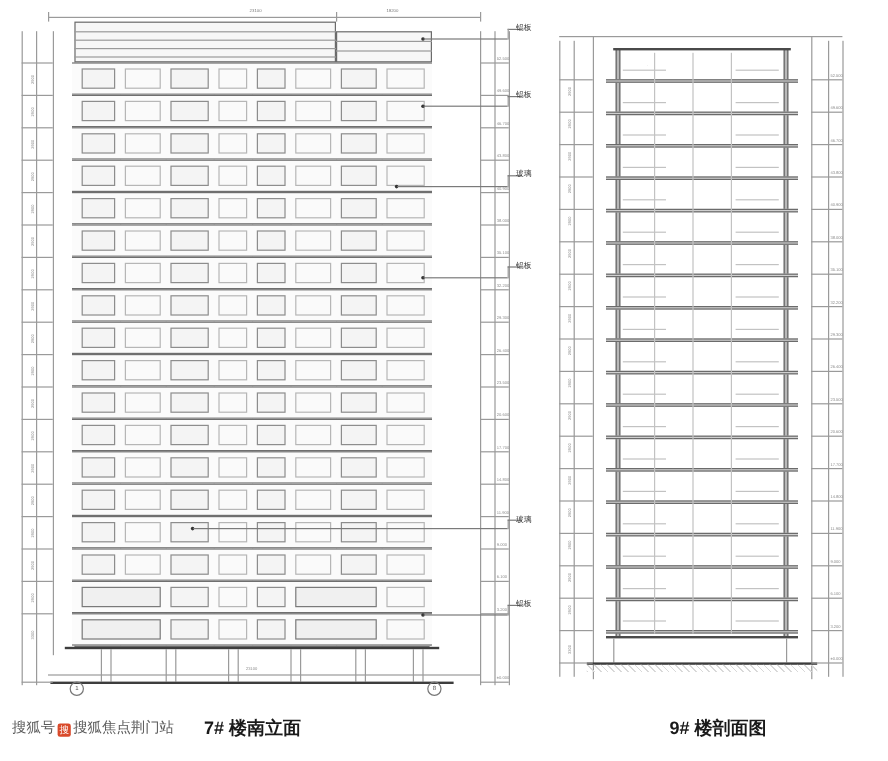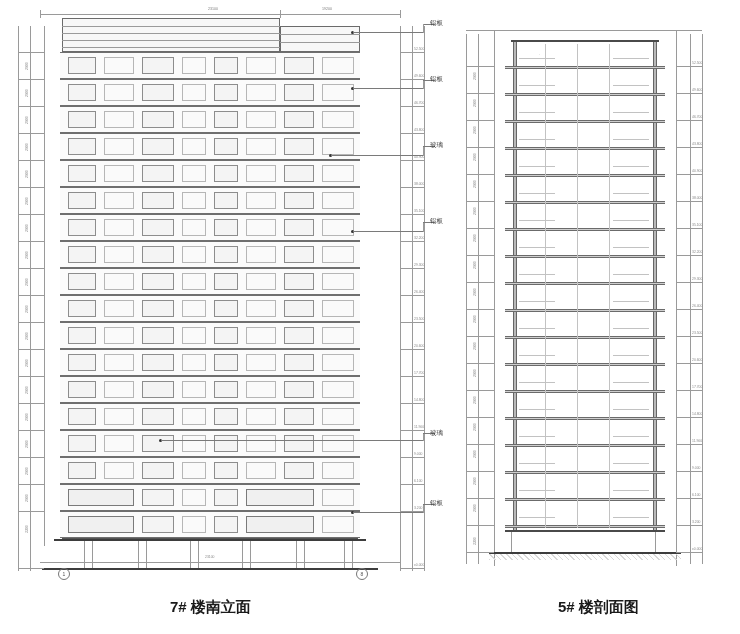--- a/index.html
+++ b/index.html
@@ -558,16 +558,19 @@
   <div class="ln h thin" style="left:676px;top:363px;width:26px;"></div>
   <div class="ln h thin" style="left:676px;top:390px;width:26px;"></div>
   <div class="ln h thin" style="left:676px;top:417px;width:26px;"></div>
   <div class="ln h thin" style="left:676px;top:444px;width:26px;"></div>
   <div class="ln h thin" style="left:676px;top:471px;width:26px;"></div>
   <div class="ln h thin" style="left:676px;top:498px;width:26px;"></div>
   <div class="ln h thin" style="left:676px;top:525px;width:26px;"></div>
   <div class="ln h thin" style="left:676px;top:552px;width:26px;"></div>
 
   <div class="caption" style="left:170px;top:598px;">7# 楼南立面</div>
-  <div class="caption" style="left:558px;top:598px;">5# 楼剖面图</div>
-
+  <div class="caption" style="left:558px;top:598px;">9# 楼剖面图</div>
+
+  <div class="watermark">
+    <span>搜狐号</span><span class="wm-icon">搜</span><span>搜狐焦点荆门站</span>
+  </div>
 
 </div>
 
 </body></html>

